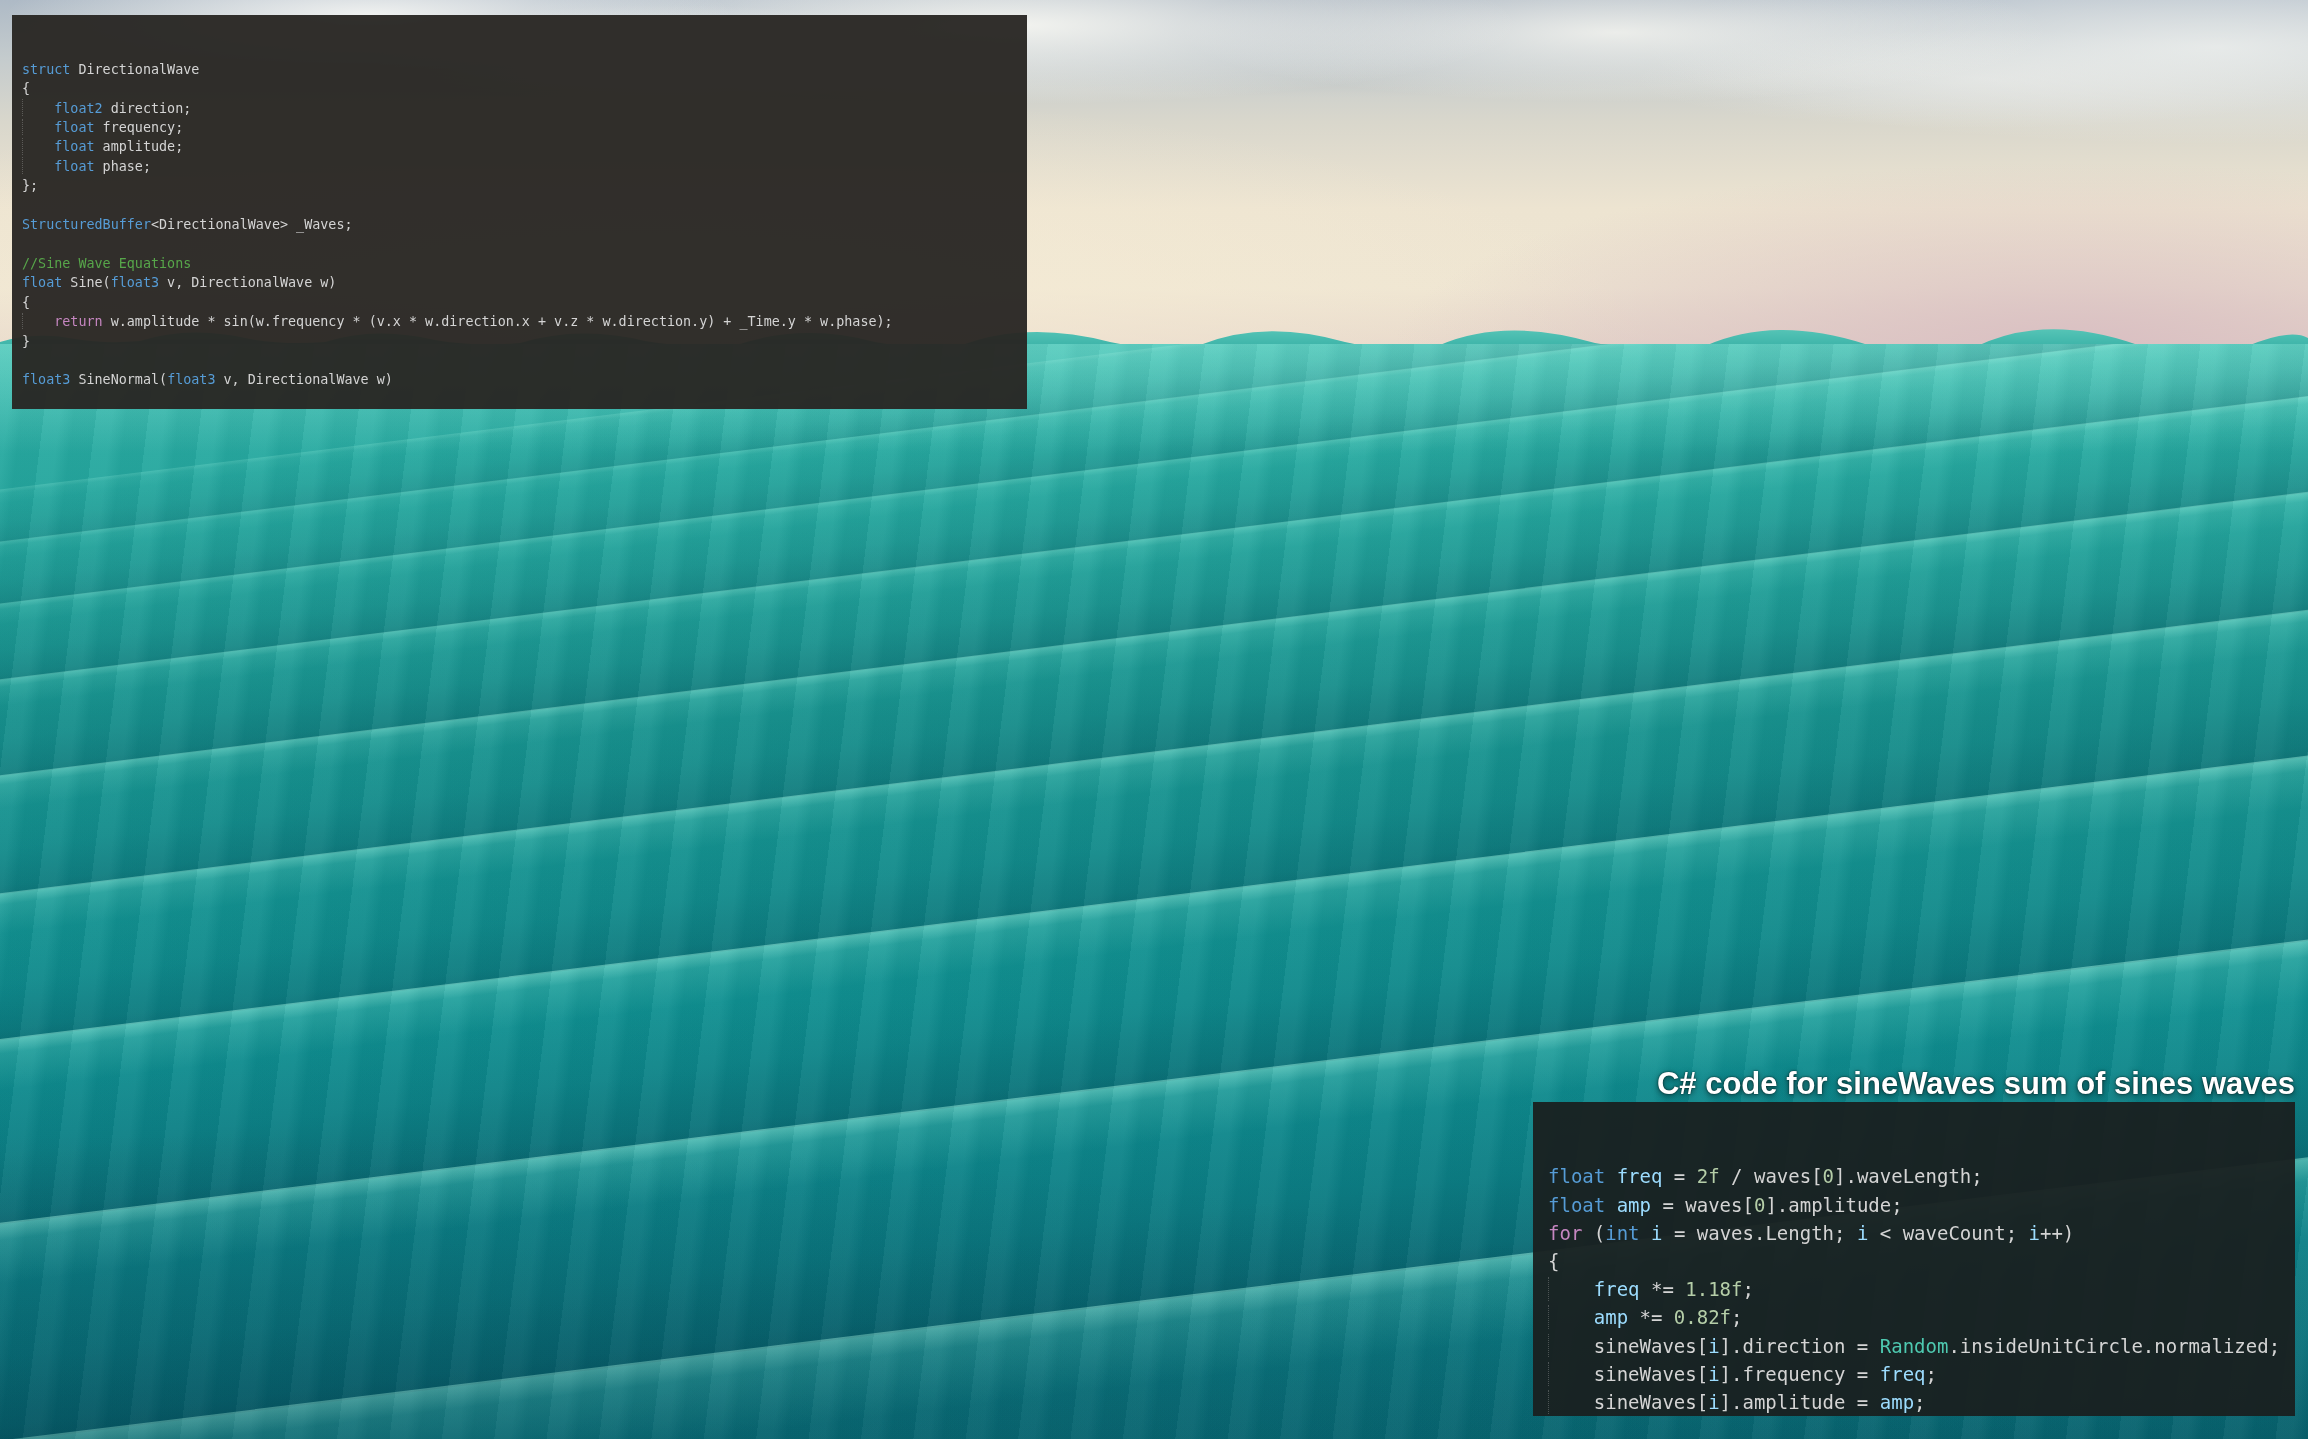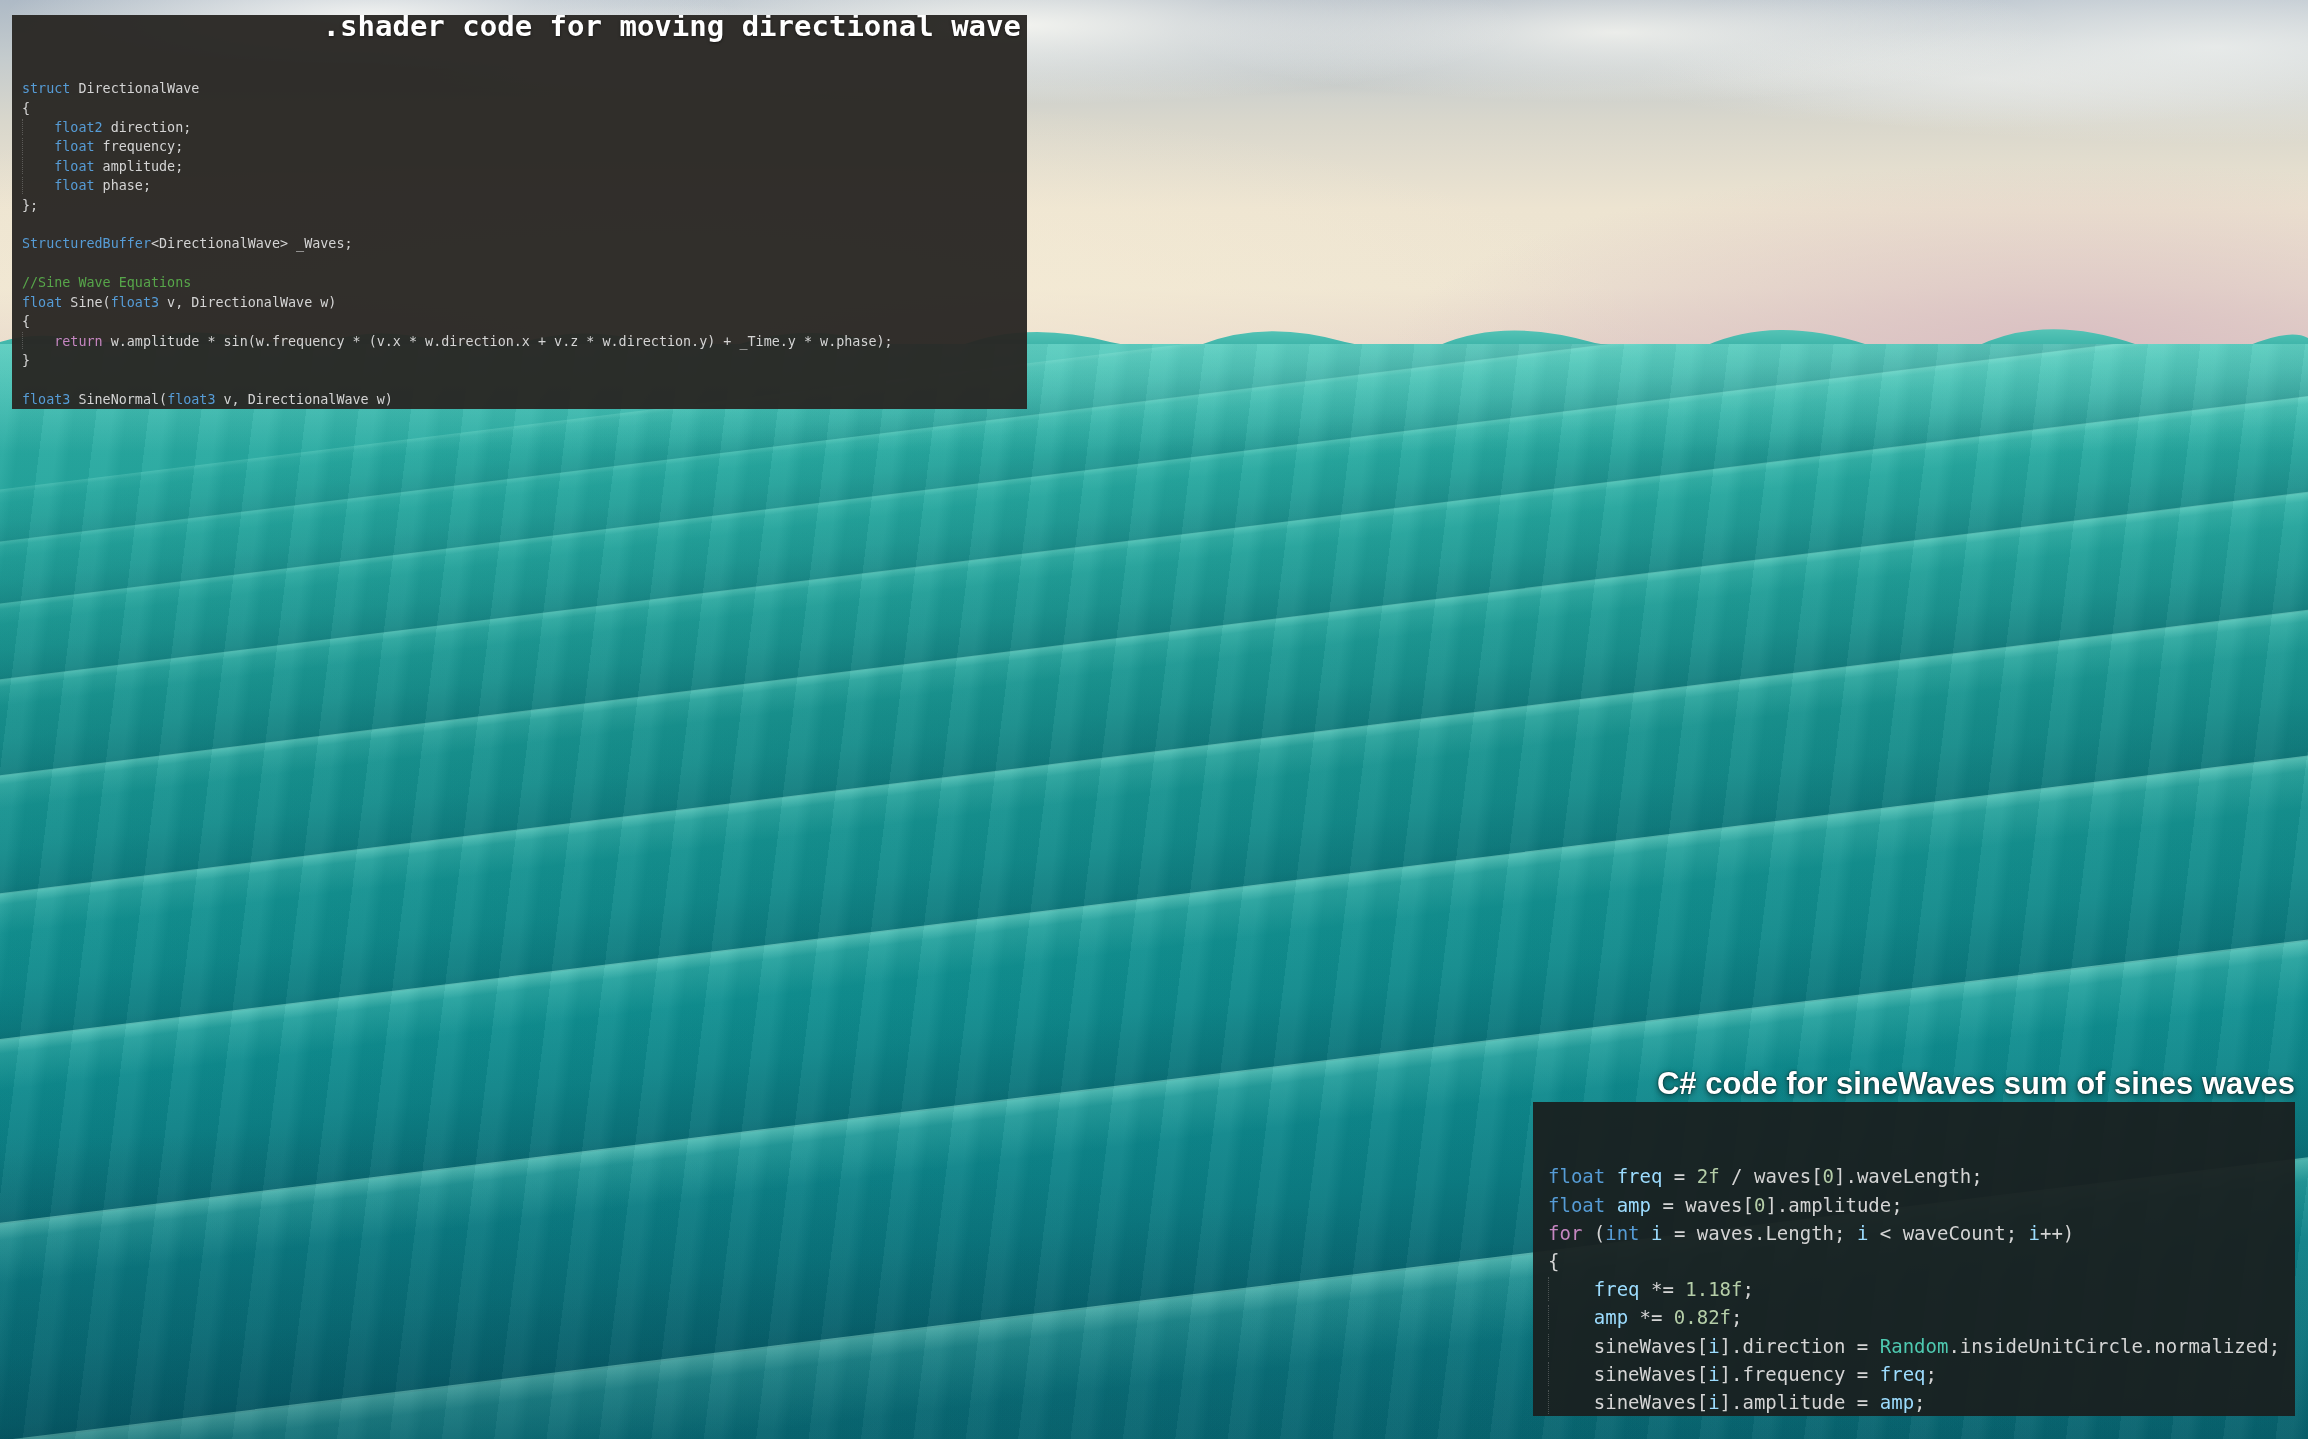--- a/index.html
+++ b/index.html
@@ -160,21 +160,20 @@
       <div class="wave-row r6"></div>
       <div class="wave-row r7"></div>
       <div class="wave-row r8"></div>
       <div class="wave-row r9"></div>
     </div>
     <div class="water-tex"></div>
     <div class="water-shade"></div>
   </div>
 
   <div class="code-panel shader-panel">
-    <div class="panel-title shader-title">.shader code for moving directional wave</div>
     <div><div class="code-line"><span class="tok-kw">struct</span><span class="tok-pl"> DirectionalWave</span></div><div class="code-line"><span class="tok-pl">{</span></div><div class="code-line"><span class="ind"></span><span class="tok-kw">float2</span><span class="tok-pl"> direction;</span></div><div class="code-line"><span class="ind"></span><span class="tok-kw">float</span><span class="tok-pl"> frequency;</span></div><div class="code-line"><span class="ind"></span><span class="tok-kw">float</span><span class="tok-pl"> amplitude;</span></div><div class="code-line"><span class="ind"></span><span class="tok-kw">float</span><span class="tok-pl"> phase;</span></div><div class="code-line"><span class="tok-pl">};</span></div><div class="code-line">&nbsp;</div><div class="code-line"><span class="tok-kw">StructuredBuffer</span><span class="tok-pl">&lt;DirectionalWave&gt; _Waves;</span></div><div class="code-line">&nbsp;</div><div class="code-line"><span class="tok-cm">//Sine Wave Equations</span></div><div class="code-line"><span class="tok-kw">float</span><span class="tok-pl"> Sine(</span><span class="tok-kw">float3</span><span class="tok-pl"> v, DirectionalWave w)</span></div><div class="code-line"><span class="tok-pl">{</span></div><div class="code-line"><span class="ind"></span><span class="tok-ctrl">return</span><span class="tok-pl"> w.amplitude * sin(w.frequency * (v.x * w.direction.x + v.z * w.direction.y) + _Time.y * w.phase);</span></div><div class="code-line"><span class="tok-pl">}</span></div><div class="code-line">&nbsp;</div><div class="code-line"><span class="tok-kw">float3</span><span class="tok-pl"> SineNormal(</span><span class="tok-kw">float3</span><span class="tok-pl"> v, DirectionalWave w)</span></div></div>
   </div>
 
   <div class="panel-title csharp-title">C# code for sineWaves sum of sines waves</div>
 
   <div class="code-panel csharp-panel">
     <div><div class="code-line"><span class="tok-kw">float</span><span class="tok-var"> freq</span><span class="tok-pl"> = </span><span class="tok-num">2f</span><span class="tok-pl"> / waves[</span><span class="tok-num">0</span><span class="tok-pl">].waveLength;</span></div><div class="code-line"><span class="tok-kw">float</span><span class="tok-var"> amp</span><span class="tok-pl"> = waves[</span><span class="tok-num">0</span><span class="tok-pl">].amplitude;</span></div><div class="code-line"><span class="tok-ctrl">for</span><span class="tok-pl"> (</span><span class="tok-kw">int</span><span class="tok-var"> i</span><span class="tok-pl"> = waves.Length; </span><span class="tok-var">i</span><span class="tok-pl"> &lt; waveCount; </span><span class="tok-var">i</span><span class="tok-pl">++)</span></div><div class="code-line"><span class="tok-pl">{</span></div><div class="code-line"><span class="ind"></span><span class="tok-var">freq</span><span class="tok-pl"> *= </span><span class="tok-num">1.18f</span><span class="tok-pl">;</span></div><div class="code-line"><span class="ind"></span><span class="tok-var">amp</span><span class="tok-pl"> *= </span><span class="tok-num">0.82f</span><span class="tok-pl">;</span></div><div class="code-line"><span class="ind"></span><span class="tok-pl">sineWaves[</span><span class="tok-var">i</span><span class="tok-pl">].direction = </span><span class="tok-cls">Random</span><span class="tok-pl">.insideUnitCircle.normalized;</span></div><div class="code-line"><span class="ind"></span><span class="tok-pl">sineWaves[</span><span class="tok-var">i</span><span class="tok-pl">].frequency = </span><span class="tok-var">freq</span><span class="tok-pl">;</span></div><div class="code-line"><span class="ind"></span><span class="tok-pl">sineWaves[</span><span class="tok-var">i</span><span class="tok-pl">].amplitude = </span><span class="tok-var">amp</span><span class="tok-pl">;</span></div></div>
   </div>
 
 </div>

